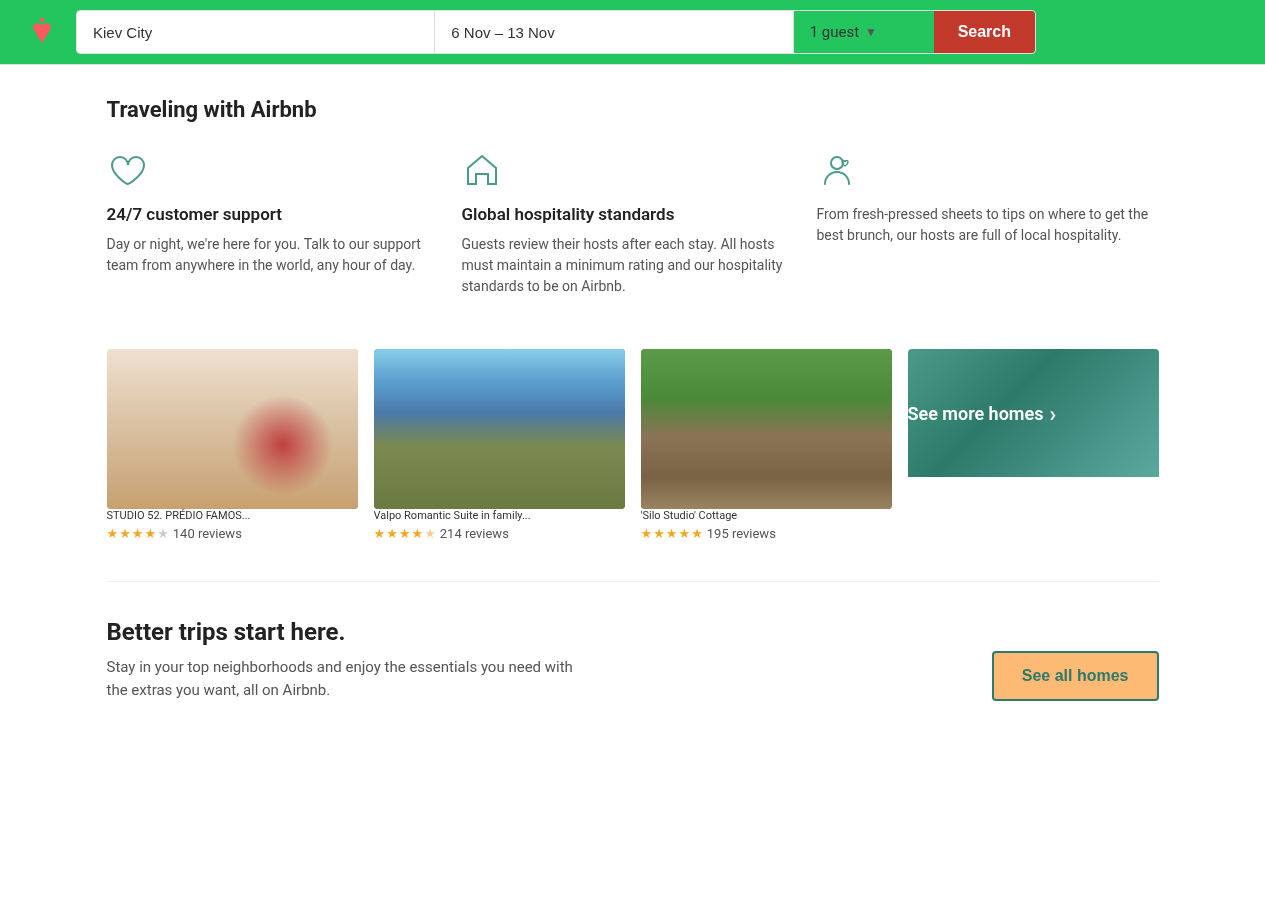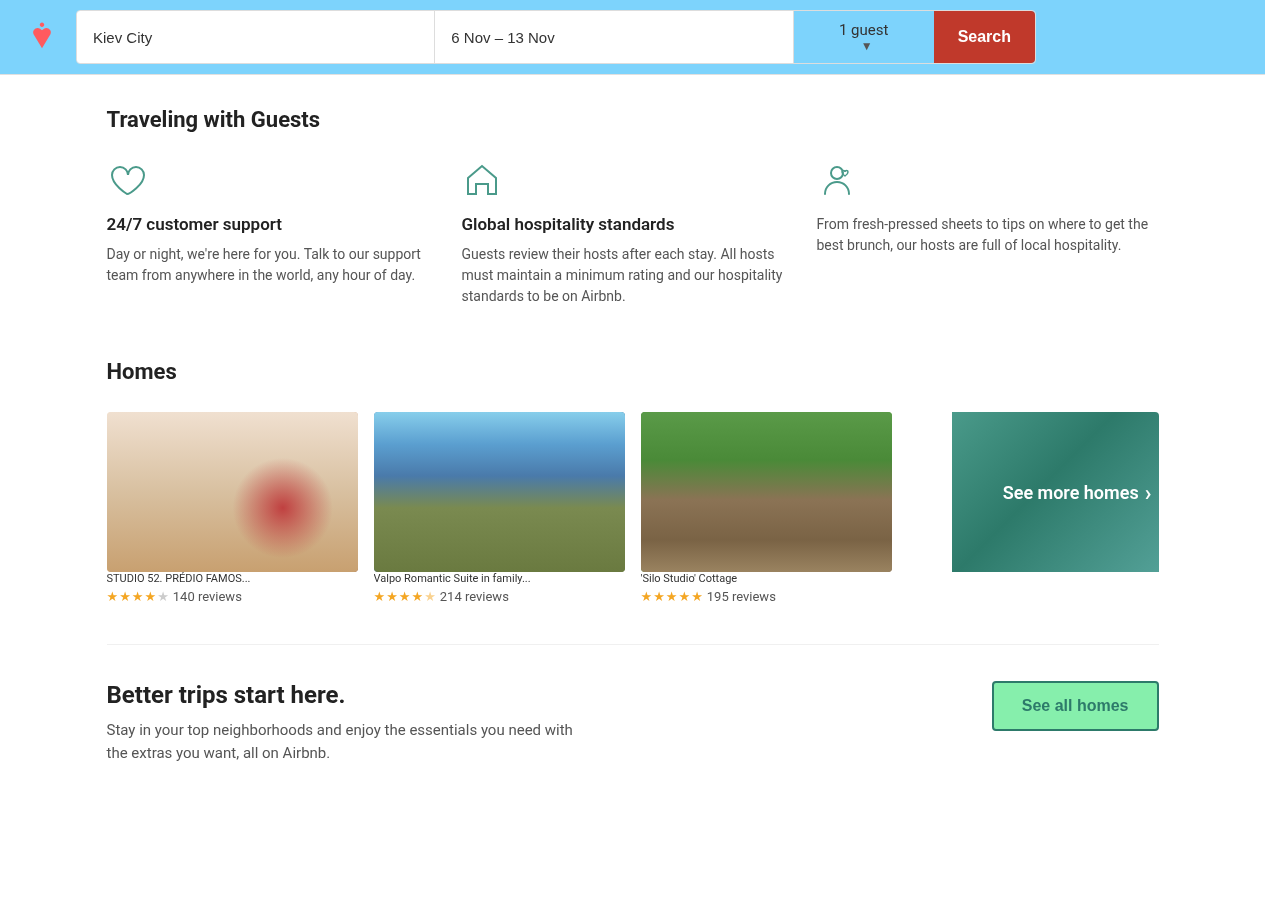--- a/index.html
+++ b/index.html
@@ -5,21 +5,21 @@
     * { box-sizing: border-box; margin: 0; padding: 0; }
     body { font-family: -apple-system, BlinkMacSystemFont, 'Segoe UI', Roboto, sans-serif; background: #fff; color: #333; }
 
     
     .header {
       display: flex;
       align-items: center;
       padding: 10px 24px;
       border-bottom: 1px solid #e0e0e0;
       gap: 16px;
-      background: #7dd3fc;
+      background: #22c55e;
     }
     .logo {
       width: 36px;
       height: 36px;
       flex-shrink: 0;
     }
     .search-bar {
       display: flex;
       flex: 1;
       max-width: 960px;
@@ -40,21 +40,20 @@
       border-right: none;
     }
     .guests-field {
       display: flex;
       align-items: center;
       padding: 10px 16px;
       font-size: 15px;
       color: #333;
       cursor: pointer;
       min-width: 140px;
-      flex-direction: column;
     }
     .guests-field .chevron {
       margin-left: 6px;
       font-size: 12px;
       color: #555;
     }
     .search-btn {
       background: #c0392b;
       color: #fff;
       border: none;
@@ -143,60 +142,58 @@
 
     
     .see-more-card {
       position: relative;
       cursor: pointer;
       border-radius: 4px;
       overflow: hidden;
     }
     .see-more-bg {
       width: 100%;
-      height: 160px;
+      height: 128px;
       background: linear-gradient(135deg, #4a9a8a 0%, #2d7a6a 40%, #5ba8a0 100%);
       display: flex;
       align-items: center;
-      justify-content: center;
-      margin-left: 44px;
     }
     .see-more-text {
       color: #fff;
       font-size: 18px;
       font-weight: 600;
       display: flex;
       align-items: center;
       gap: 6px;
     }
 
     
     .better-trips-section {
       display: flex;
-      align-items: flex-start;
+      align-items: flex-end;
       justify-content: space-between;
       padding: 36px 0 40px;
       border-top: 1px solid #f0f0f0;
       margin-top: 16px;
     }
     .better-trips-text {}
     .better-trips-title {
       font-size: 24px;
       font-weight: 700;
       color: #222;
       margin-bottom: 10px;
     }
     .better-trips-desc {
       font-size: 15px;
       color: #555;
       line-height: 1.5;
       max-width: 480px;
     }
     .see-all-btn {
-      background: #86efac;
+      background: #fdba74;
       color: #2d7a6a;
       border: 2px solid #2d7a6a;
       padding: 14px 28px;
       font-size: 16px;
       font-weight: 600;
       cursor: pointer;
       border-radius: 4px;
       white-space: nowrap;
     }
 
@@ -265,21 +262,21 @@
       <span>1 guest</span>
       <span class="chevron">▼</span>
     </div>
     <button class="search-btn">Search</button>
   </div>
 </div>
 
 <div class="main">
 
   <section class="traveling-section">
-    <h2 class="section-title">Traveling with Guests</h2>
+    <h2 class="section-title">Traveling with Airbnb</h2>
     <div class="features-grid">
 
       <div class="feature-item">
         <div class="feature-icon">
           <svg viewBox="0 0 40 40" fill="none" xmlns="http://www.w3.org/2000/svg">
             <path d="M20 34s-15-9-15-19a8 8 0 0116 0 8 8 0 0116 0c0 10-15 19-17 19z" stroke="#4a9a8a" stroke-width="2" fill="none"></path>
           </svg>
         </div>
         <div class="feature-title">24/7 customer support</div>
         <div class="feature-desc">Day or night, we're here for you. Talk to our support team from anywhere in the world, any hour of day.</div>
@@ -302,21 +299,20 @@
             <path d="M8 34c0-7 5.4-12 12-12s12 5 12 12" stroke="#4a9a8a" stroke-width="2" fill="none" stroke-linecap="round"></path>
             <path d="M28 12c0-2 3-2 3 0s-3 4-3 4-3-2-3-4 3-2 3 0z" stroke="#4a9a8a" stroke-width="1.5" fill="none"></path>
           </svg>
         </div>
         <div class="feature-desc">From fresh-pressed sheets to tips on where to get the best brunch, our hosts are full of local hospitality.</div>
       </div>
     </div>
   </section>
 
   <section class="homes-section">
-    <h2 class="section-title">Homes</h2>
     <div class="homes-grid">
 
       <div class="home-card">
         <div class="home-img-1"></div>
         <div class="home-card-title">STUDIO 52. PRÉDIO FAMOS...</div>
         <div class="home-card-reviews">
           <div class="stars">
             <span class="star">★</span>
             <span class="star">★</span>
             <span class="star">★</span>

